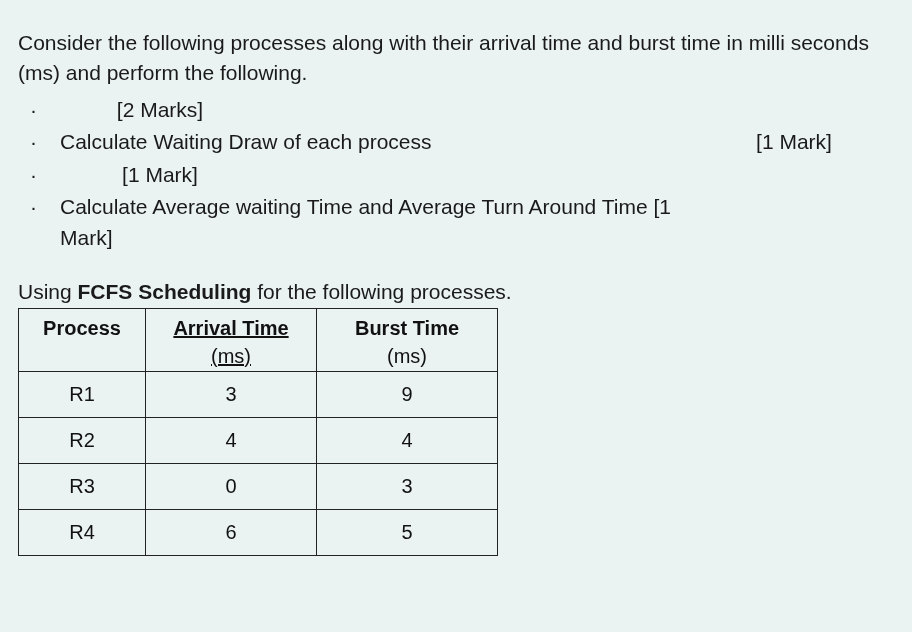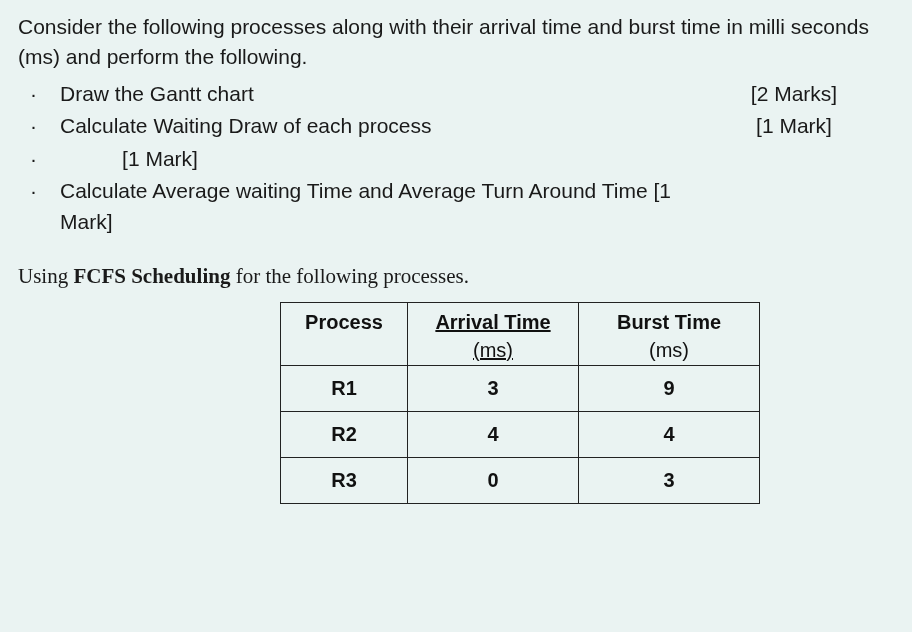--- a/index.html
+++ b/index.html
@@ -7,21 +7,21 @@
     padding: 0;
     width: 912px;
     height: 632px;
     background: #eaf3f2;
     font-family: "Segoe UI", "Helvetica Neue", Arial, sans-serif;
     color: #1a1a1a;
     overflow: hidden;
   }
   .page {
     box-sizing: border-box;
-    padding: 12px 18px 10px 18px;
+    padding: 28px 18px 10px 18px;
     font-size: 21px;
     line-height: 1.45;
   }
   .intro { margin-bottom: 6px; }
   .bullets { margin: 0; }
   .bullet-row {
     display: flex;
     align-items: baseline;
     margin: 2px 0;
   }
@@ -31,26 +31,25 @@
     text-align: left;
     padding-left: 12px;
     box-sizing: border-box;
   }
   .bl-text { flex: 1 1 auto; }
   .bl-marks {
     flex: 0 0 200px;
     text-align: center;
   }
   .spacer-small { height: 22px; }
-  .instr { margin-bottom: 10px; font-family: Liberation Serif, serif; }
+  .instr { margin-bottom: 0; }
   .bold { font-weight: 700; }
 
   table.ptable {
     border-collapse: collapse;
-    margin-left: 262px;
     background: transparent;
   }
   table.ptable th, table.ptable td {
     border: 1.5px solid #222;
     text-align: center;
     font-family: Arial, sans-serif;
     font-size: 20px;
     color: #111;
   }
   table.ptable th {
@@ -59,37 +58,36 @@
     vertical-align: top;
     line-height: 1.3;
   }
   table.ptable th .sub {
     display: block;
     font-weight: 400;
     margin-top: 2px;
   }
   table.ptable td {
     padding: 8px 0;
-    font-weight: 700;
+    font-weight: 400;
   }
   .c-proc  { width: 106px; }
   .c-arr   { width: 150px; text-decoration: underline; }
   .c-burst { width: 160px; }
 </style>
 </head>
 <body>
 
 <div class="page">
 
   <div class="intro">Consider the following processes along with their arrival time and burst time in milli seconds (ms) and perform the following.</div>
 
   <div class="bullets">
     <div class="bullet-row">
       <span class="dot">·</span>
-      <span class="bl-text">Draw the Gantt chart</span>
       <span class="bl-marks">[2 Marks]</span>
     </div>
     <div class="bullet-row">
       <span class="dot">·</span>
       <span class="bl-text">Calculate Waiting Draw of each process</span>
       <span class="bl-marks">[1 Mark]</span>
     </div>
     <div class="bullet-row">
       <span class="dot">·</span>
       <span class="bl-marks">[1 Mark]</span>
@@ -132,16 +130,21 @@
       <tr>
         <td>R2</td>
         <td>4</td>
         <td>4</td>
       </tr>
       <tr>
         <td>R3</td>
         <td>0</td>
         <td>3</td>
       </tr>
+      <tr>
+        <td>R4</td>
+        <td>6</td>
+        <td>5</td>
+      </tr>
     </tbody>
   </table>
 
 </div>
 
 </body></html>

